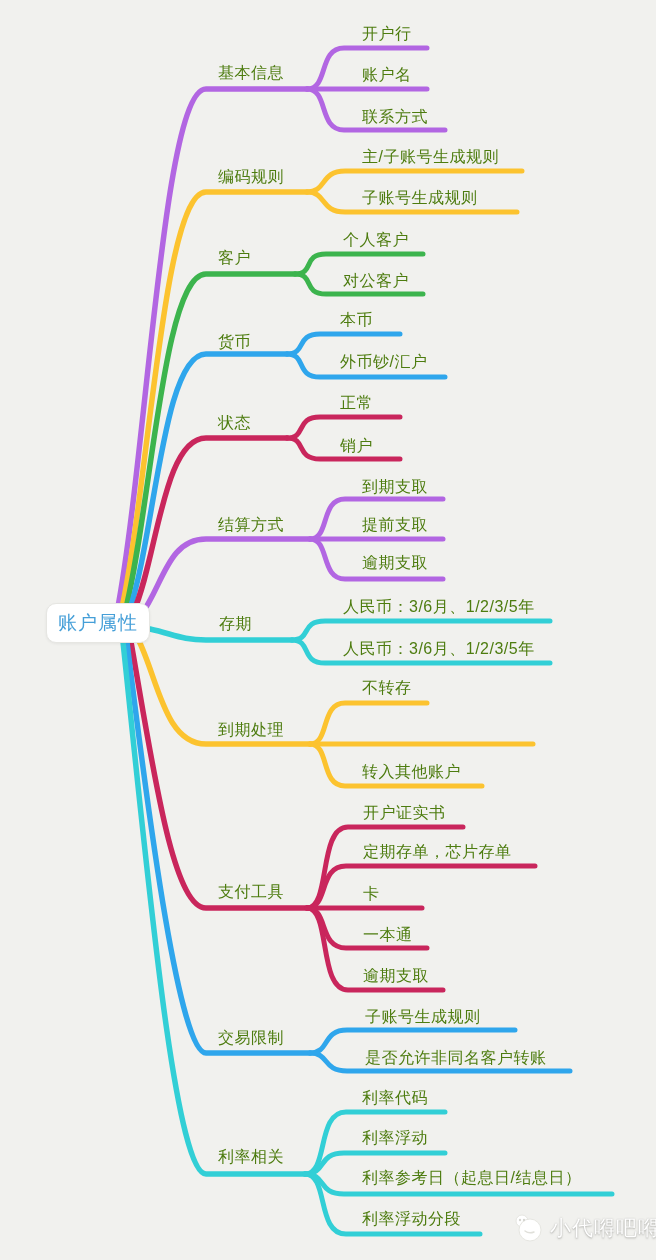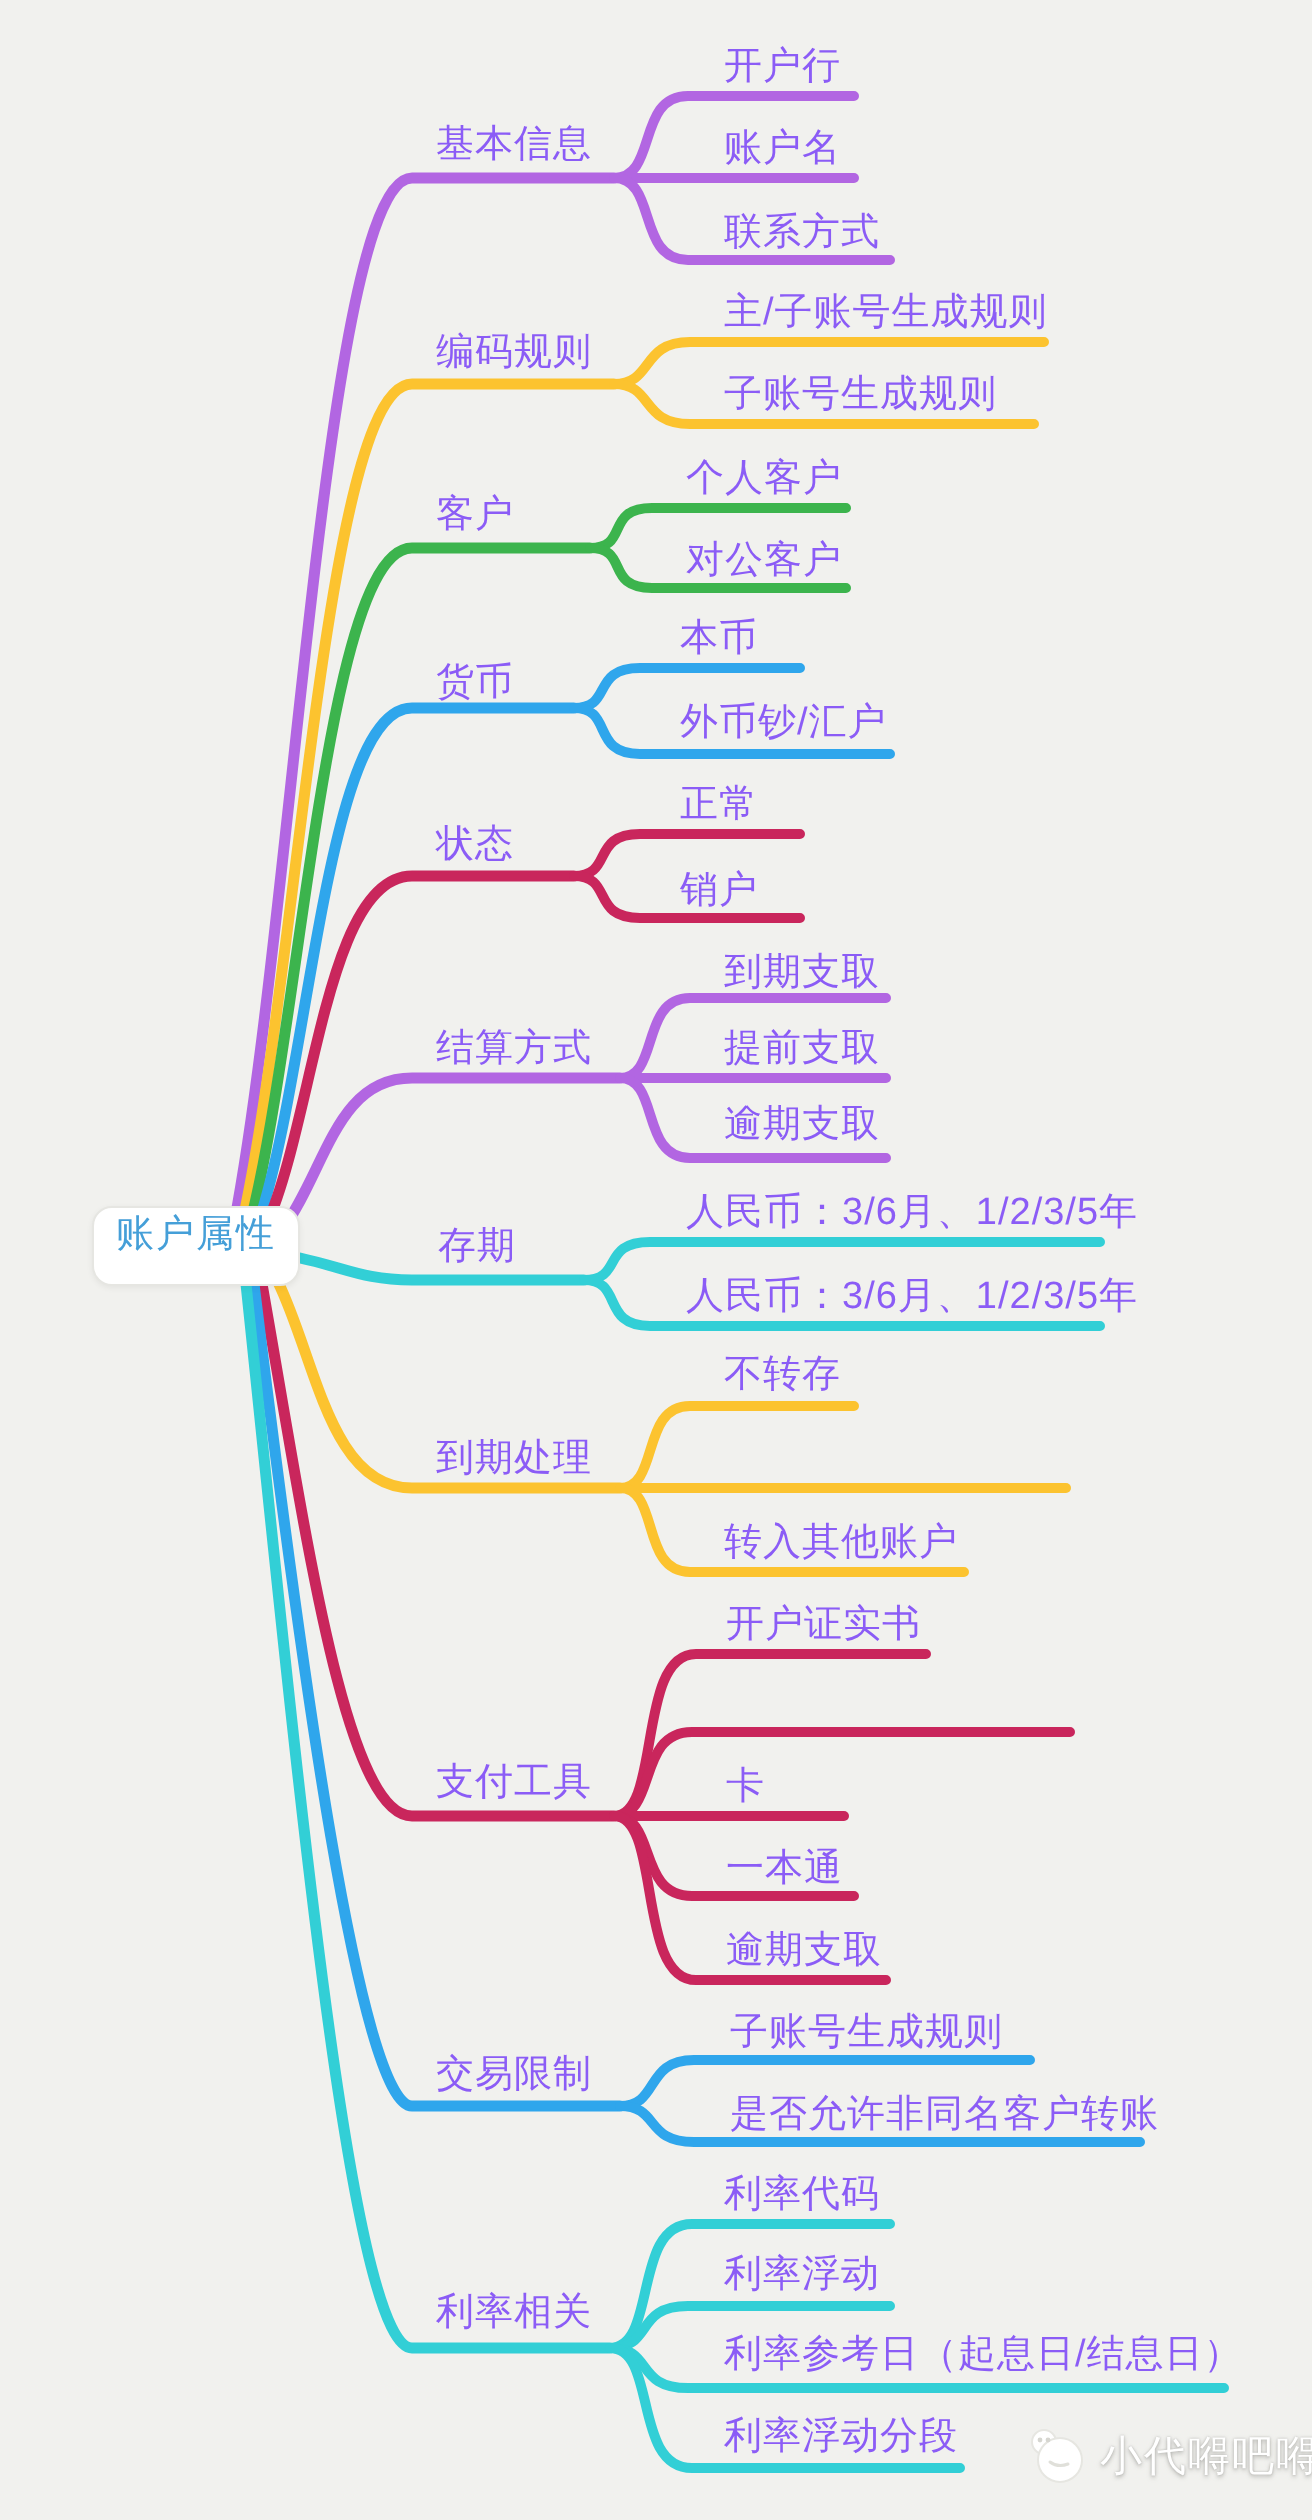--- a/index.html
+++ b/index.html
@@ -9,34 +9,34 @@
     background:#f1f1ee;
     overflow:hidden;
     font-family:"Liberation Sans","DejaVu Sans",sans-serif;
   }
   .canvas > svg{position:absolute;left:0;top:0;}
   path.conn{fill:none;stroke-linecap:round;stroke-linejoin:round;}
   path.lv1{stroke-width:5.5;}
   path.lv2{stroke-width:5;}
   .lbl{
     position:absolute;
-    font-size:19px;line-height:19px;
-    color:#8b5cf6;
+    font-size:16px;line-height:19px;
+    color:#4d7c0f;
     white-space:nowrap;
     letter-spacing:0.5px;
     text-align:center;
   }
   .root-node{
     position:absolute;left:46px;top:603px;
     width:104px;height:40px;
     background:#ffffff;
     border:1px solid #e6e6e2;
     border-radius:10px;
     box-shadow:0 1px 3px rgba(0,0,0,0.06);
-    display:flex;justify-content:center;
+    display:flex;align-items:center;justify-content:center;
     box-sizing:border-box;
   }
   .root-node span{
     font-size:19px;color:#459fd8;letter-spacing:1px;white-space:nowrap;
   }
   .watermark{
     position:absolute;left:511px;top:1211px;
     display:flex;align-items:center;gap:5px;
   }
   .wm-text{
@@ -151,20 +151,21 @@
   <div class="lbl" style="left:362px;top:515px">提前支取</div>
   <div class="lbl" style="left:362px;top:553px">逾期支取</div>
 
   <div class="lbl" style="left:343px;top:597px">人民币：3/6月、1/2/3/5年</div>
   <div class="lbl" style="left:343px;top:639px">人民币：3/6月、1/2/3/5年</div>
 
   <div class="lbl" style="left:362px;top:678px">不转存</div>
   <div class="lbl" style="left:362px;top:762px">转入其他账户</div>
 
   <div class="lbl" style="left:363px;top:803px">开户证实书</div>
+  <div class="lbl" style="left:363px;top:842px">定期存单，芯片存单</div>
   <div class="lbl" style="left:363px;top:884px">卡</div>
   <div class="lbl" style="left:363px;top:925px">一本通</div>
   <div class="lbl" style="left:363px;top:966px">逾期支取</div>
 
   <div class="lbl" style="left:365px;top:1007px">子账号生成规则</div>
   <div class="lbl" style="left:365px;top:1048px">是否允许非同名客户转账</div>
 
   <div class="lbl" style="left:362px;top:1088px">利率代码</div>
   <div class="lbl" style="left:362px;top:1128px">利率浮动</div>
   <div class="lbl" style="left:362px;top:1168px">利率参考日（起息日/结息日）</div>

